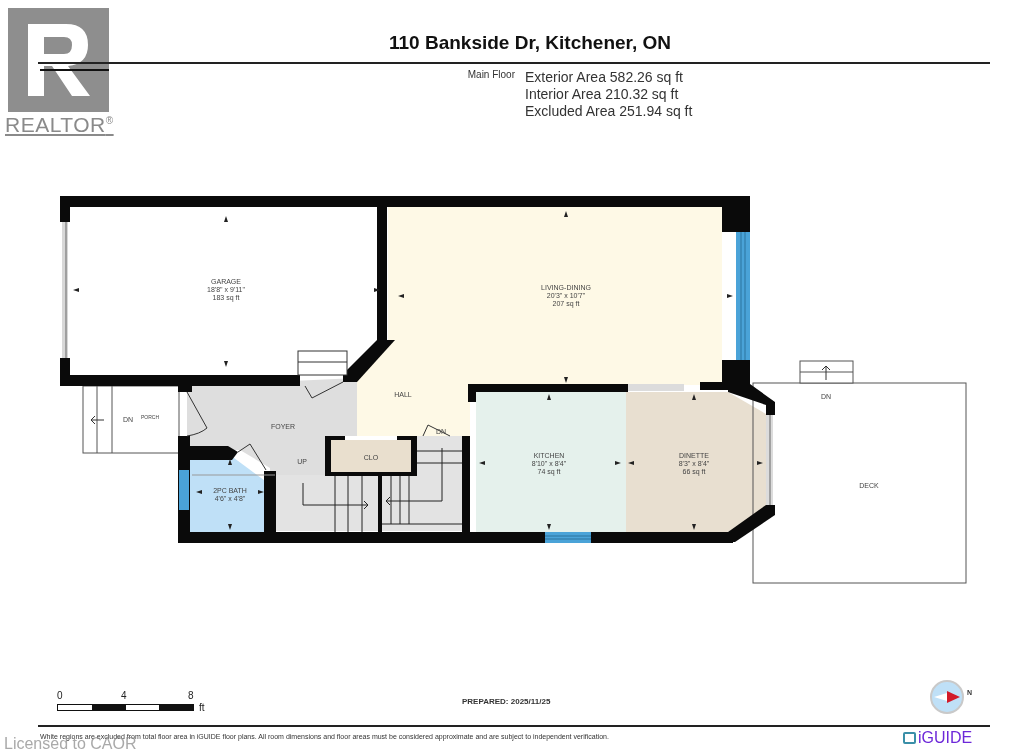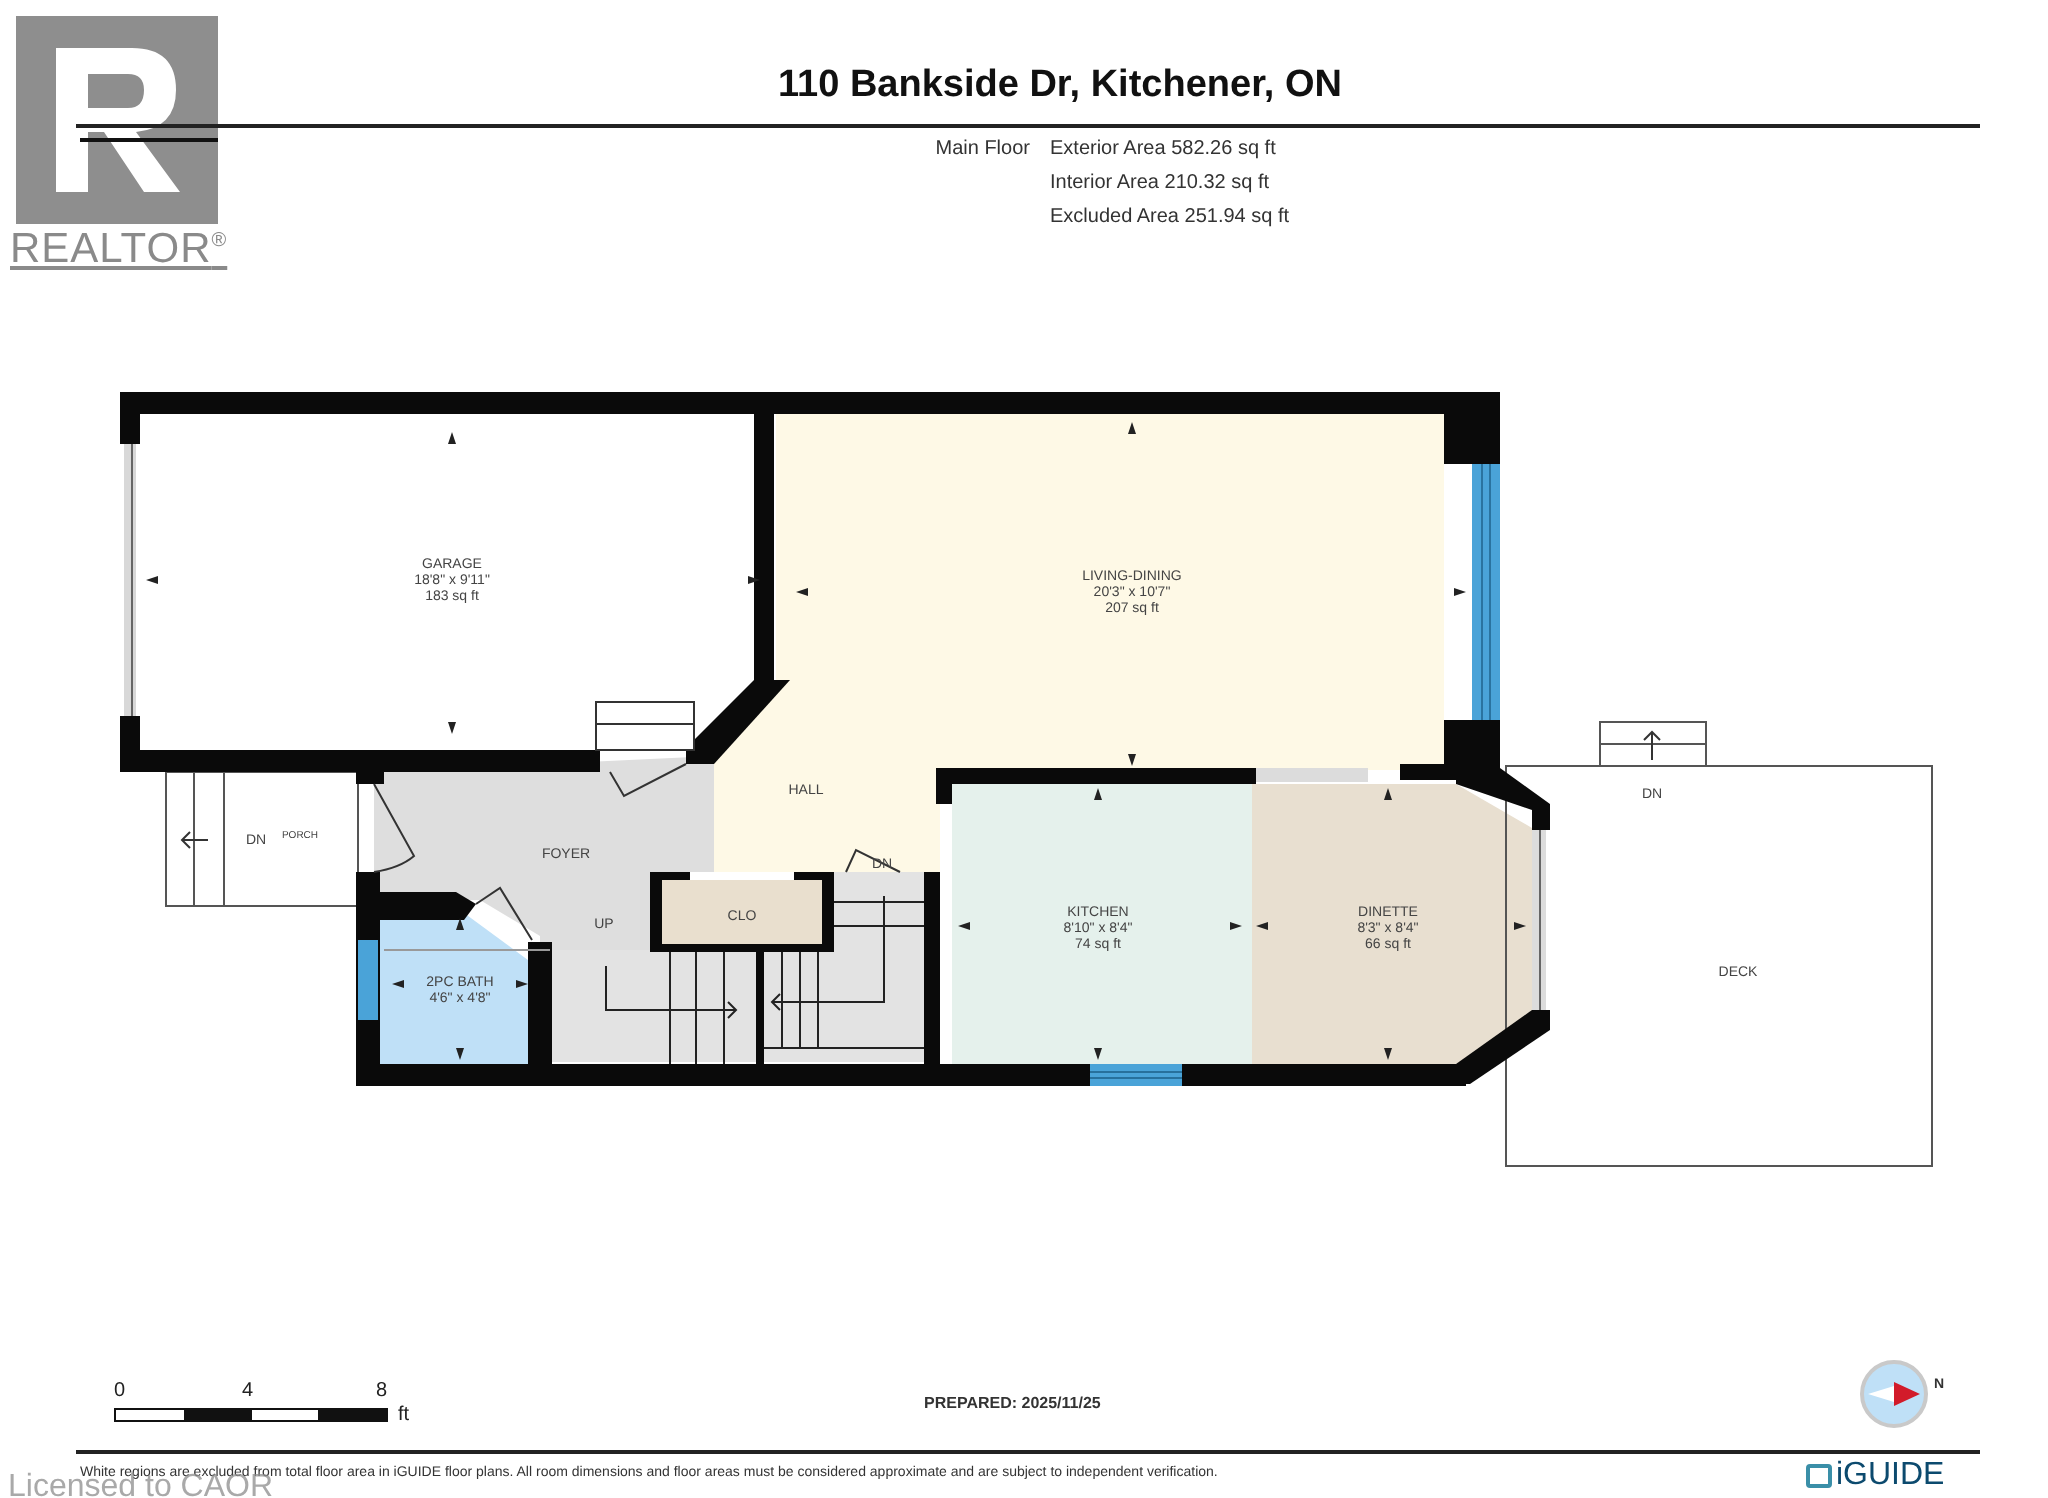--- a/index.html
+++ b/index.html
@@ -5,32 +5,32 @@
   html, body { margin: 0; padding: 0; background: #ffffff; }
   body { width: 1024px; height: 749px; position: relative; overflow: hidden; font-family: "Liberation Sans", sans-serif; color: #222; }
   .abs { position: absolute; }
   #logo { left: 8px; top: 8px; width: 101px; height: 104px; background: #8e8e8e; }
   #logo .r-letter { position: absolute; left: 0; top: 0; }
   #logo-text { left: 5px; top: 113px; font-size: 21px; color: #8a8a8a; letter-spacing: 0.5px; text-decoration: underline; }
   #logo-text sup { font-size: 10px; }
   #title { left: 0; width: 1024px; top: 32px; text-align: center; font-size: 19px; font-weight: bold; color: #111; padding-left: 36px; box-sizing: border-box; }
   #title-rule { left: 38px; top: 62px; width: 952px; height: 2px; background: #222; }
   #floor-label { left: 415px; top: 69px; width: 100px; text-align: right; font-size: 10px; font-weight: normal; color: #333; }
-  .area-line { left: 525px; font-size: 10px; color: #333; }
+  .area-line { left: 525px; font-size: 14px; color: #333; }
   #plan { left: 0; top: 0; }
   .room-label { font-size: 7px; fill: #444; text-anchor: middle; font-family: "Liberation Sans", sans-serif; }
   #scale { left: 57px; top: 690px; }
   .scale-num { position: absolute; font-size: 10px; color: #222; }
   #scale-bar { position: absolute; left: 0; top: 14px; width: 135px; height: 5px; border: 1px solid #111; display: flex; }
   #scale-bar span { flex: 1; height: 100%; }
   #prepared { left: 462px; top: 697px; font-size: 8px; color: #333; font-weight: bold; }
   #footer-rule { left: 38px; top: 725px; width: 952px; height: 1.5px; background: #222; }
   #disclaimer { left: 40px; top: 733px; font-size: 7px; color: #333; }
   #licensed { left: 4px; top: 735px; font-size: 16px; color: rgba(140,140,140,0.75); }
-  #iguide { left: 903px; top: 729px; font-size: 16px; color: #0c4a6e; display: flex; align-items: center; gap: 2px; }
+  #iguide { left: 903px; top: 729px; font-size: 16px; color: #6d28d9; display: flex; align-items: center; gap: 2px; }
   #iguide-icon { width: 13px; height: 12px; border: 2px solid #3a8fa8; border-radius: 2px; box-sizing: border-box; position: relative; }
   #compass { left: 929px; top: 679px; }
   #compass-n { left: 967px; top: 689px; font-size: 7px; font-weight: bold; color: #333; }
 </style>
 </head>
 <body>
 
 <div id="logo" class="abs">
   <svg class="r-letter" width="101" height="104" viewBox="0 0 101 104">
     <path d="M20 16 H58 Q80 16 80 37 Q80 56 60 58 L82 88 H64 L44 58 H36 V88 H20 Z M36 29 V46 H56 Q64 46 64 37 Q64 29 56 29 Z" fill="#ffffff"></path>

